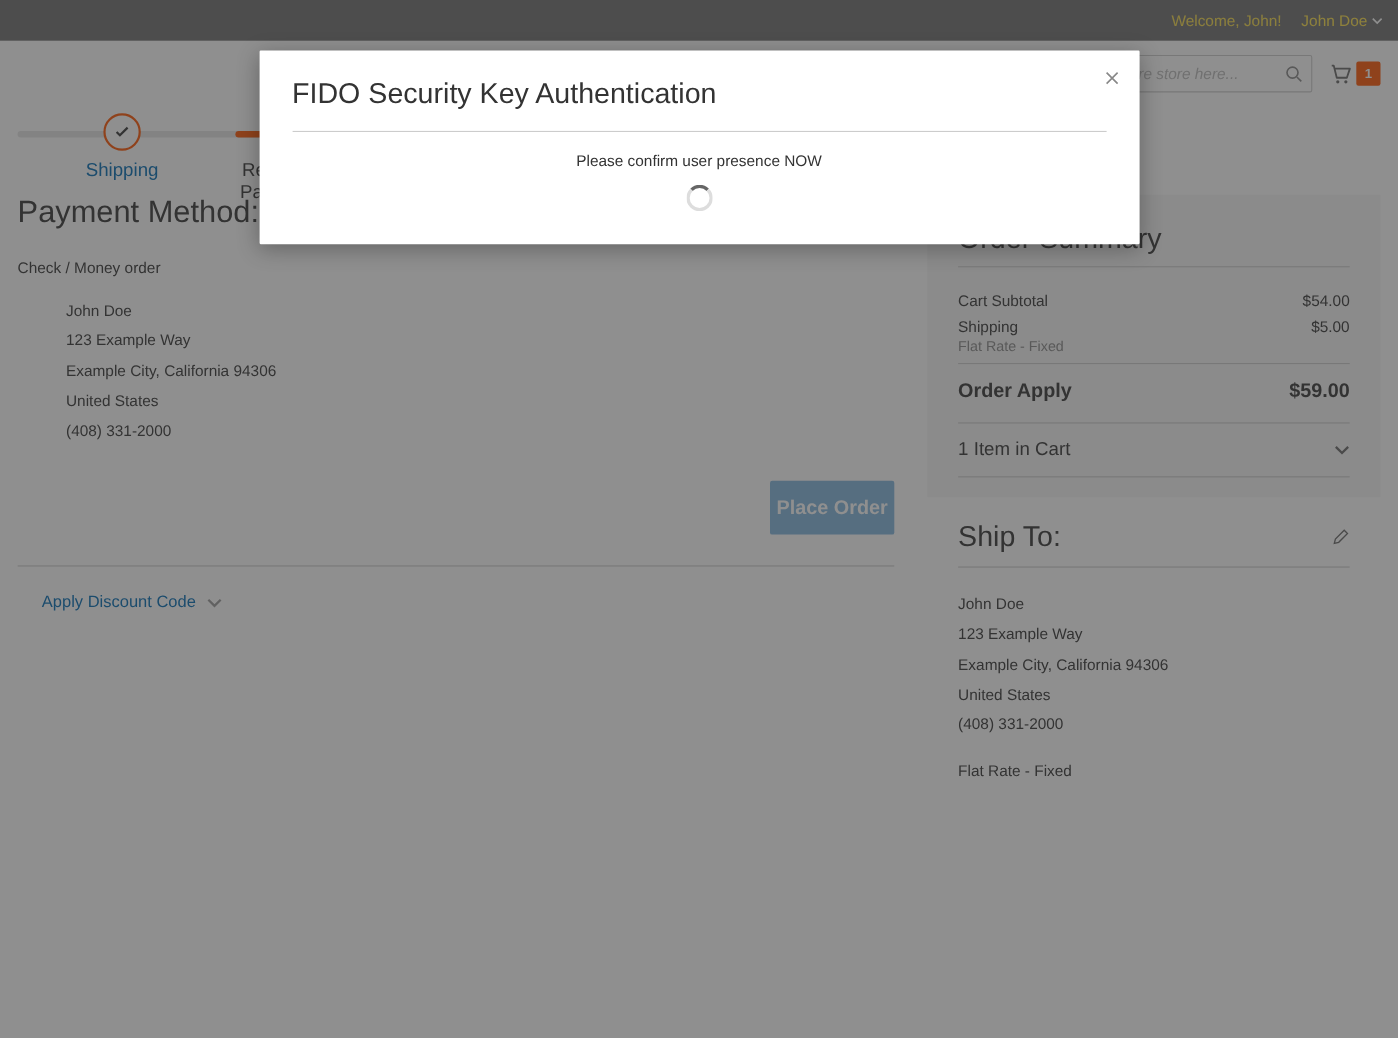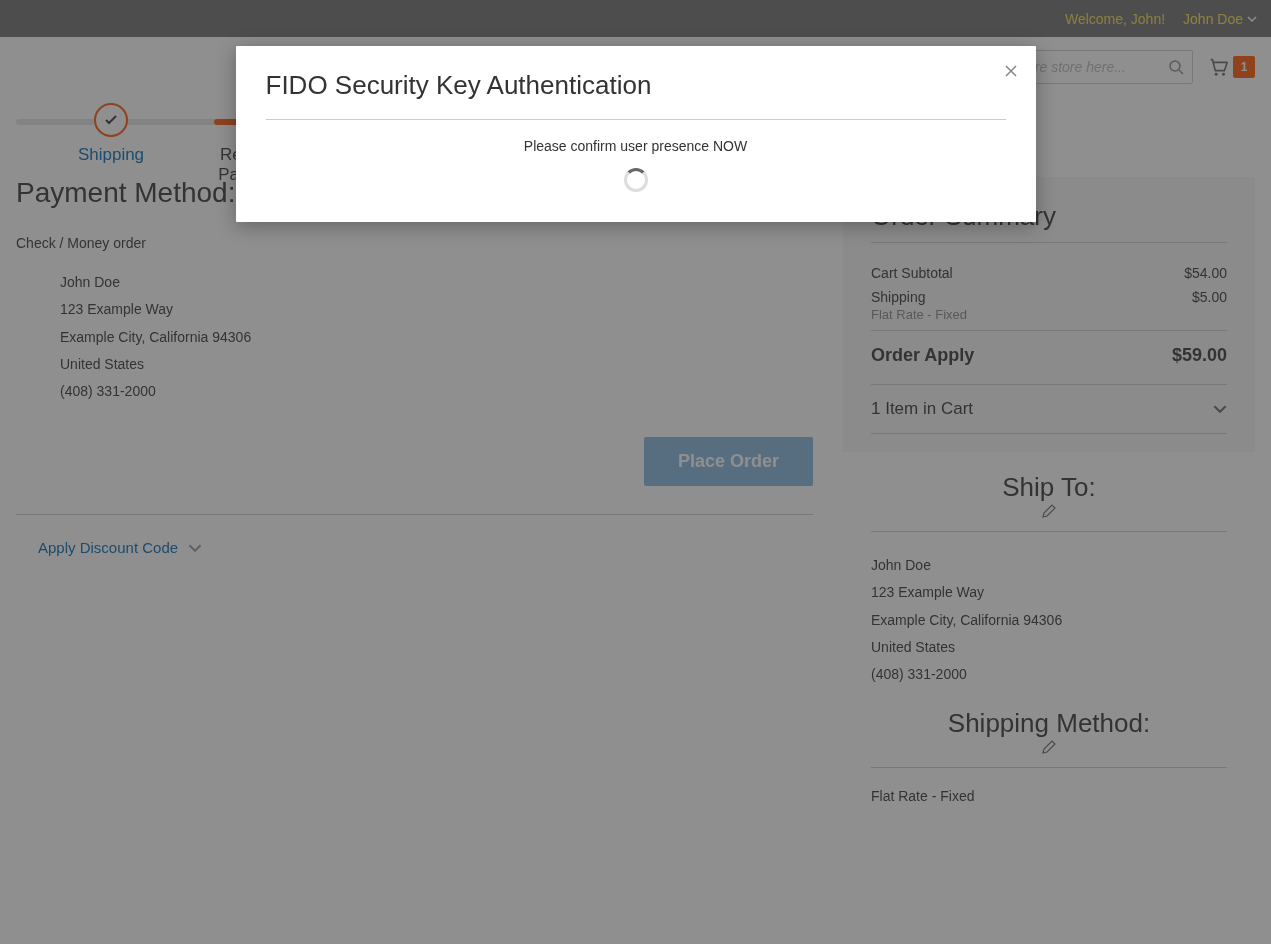--- a/index.html
+++ b/index.html
@@ -161,21 +161,21 @@
     padding-bottom: 28px;
     border-bottom: 1px solid #ccc;
   }
   .place-order-btn {
     background: #1979c3;
     opacity: 0.55;
     color: #fff;
     font-size: 18px;
     font-weight: 600;
     border: none;
-    padding: 14px 34px;
+    padding: 14px 6px;
     border-radius: 2px;
     cursor: pointer;
   }
 
   .discount-toggle {
     margin-top: 24px;
     margin-left: 22px;
     display: flex;
     align-items: center;
     gap: 10px;
@@ -219,21 +219,20 @@
     font-size: 17px;
     cursor: pointer;
   }
 
   .section-block { padding: 0 28px; margin-bottom: 20px; }
   .section-header {
     display: flex; justify-content: space-between; align-items: center;
     border-bottom: 1px solid #ccc;
     padding-bottom: 12px;
     margin-bottom: 20px;
-    flex-direction: column;
   }
   .section-header h2 {
     font-size: 26px;
     font-weight: 300;
   }
   .edit-btn {
     background: none; border: none; cursor: pointer;
     color: #666;
   }
   .ship-addr { line-height: 1.95; font-size: 14px; }
@@ -411,30 +410,20 @@
       <div class="ship-addr">
         <div>John Doe</div>
         <div>123 Example Way</div>
         <div>Example City, California 94306</div>
         <div>United States</div>
         <div>(408) 331-2000</div>
       </div>
     </div>
 
     <div class="section-block">
-      <div class="section-header">
-        <h2>Shipping Method:</h2>
-        <button class="edit-btn">
-          <span>
-            <svg class="icon-svg" width="16" height="16" viewBox="0 0 16 16">
-                <path d="M2 14l1-4 8-8 3 3-8 8-4 1z" stroke="#666" stroke-width="1.2" fill="none"></path>
-              </svg>
-          </span>
-        </button>
-      </div>
       <div class="ship-method-val">Flat Rate - Fixed</div>
     </div>
   </div>
 </div>
 
 <div class="overlay">
   <div class="modal">
     <button class="close-btn">
       <span>
         <svg class="icon-svg" width="14" height="14" viewBox="0 0 14 14">

